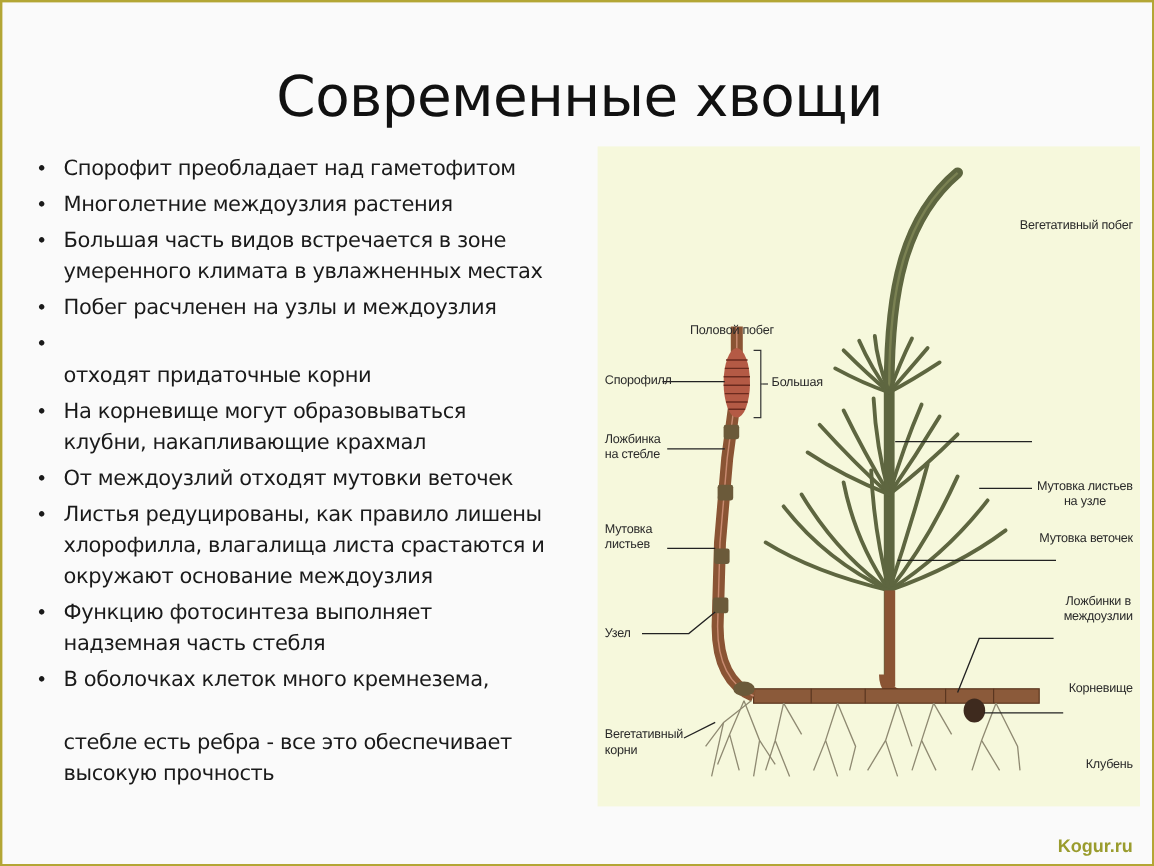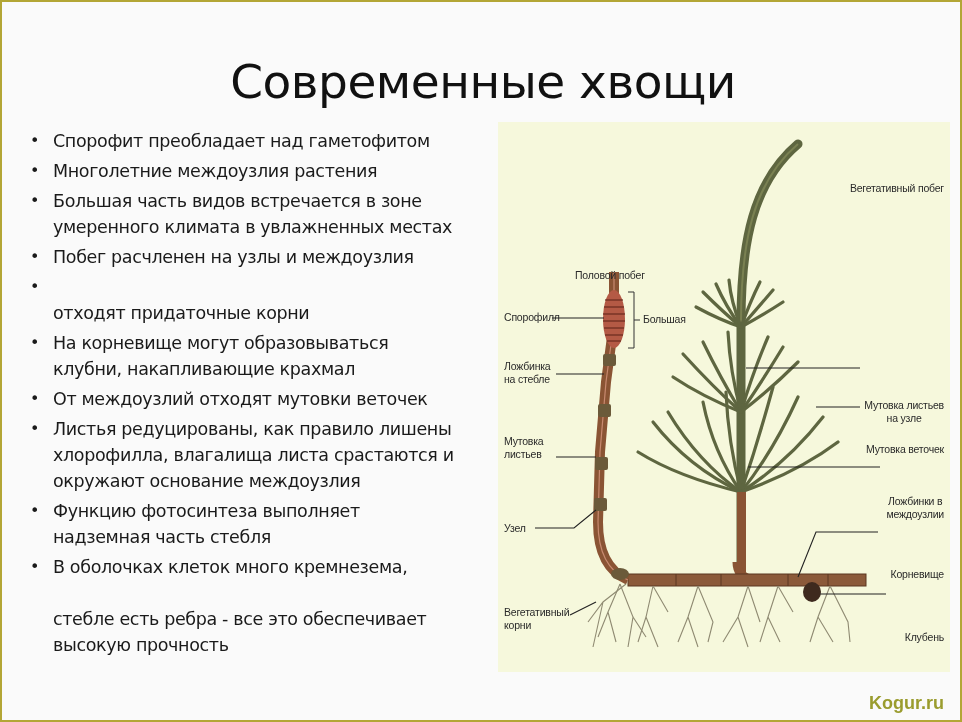--- a/index.html
+++ b/index.html
@@ -46,21 +46,21 @@
   .lbl {
     position:absolute;
     font-family:"Liberation Sans", sans-serif;
     font-size:10.5px; color:#2a2a2a; line-height:13px;
     letter-spacing:-0.2px;
   }
   .lbl.r { text-align:center;margin-top:43px; }
   .watermark {
     position:absolute; right:16px; bottom:6px;
     font-family:"Liberation Sans", sans-serif;
-    font-size:18px; color:#9a9c2e; font-weight:bold;
+    font-size:15px; color:#9a9c2e; font-weight:bold;
   }
 </style>
 </head>
 <body>
 
 <div class="slide">
 
   <div class="title">Современные хвощи</div>
 
   <ul class="bullets">

